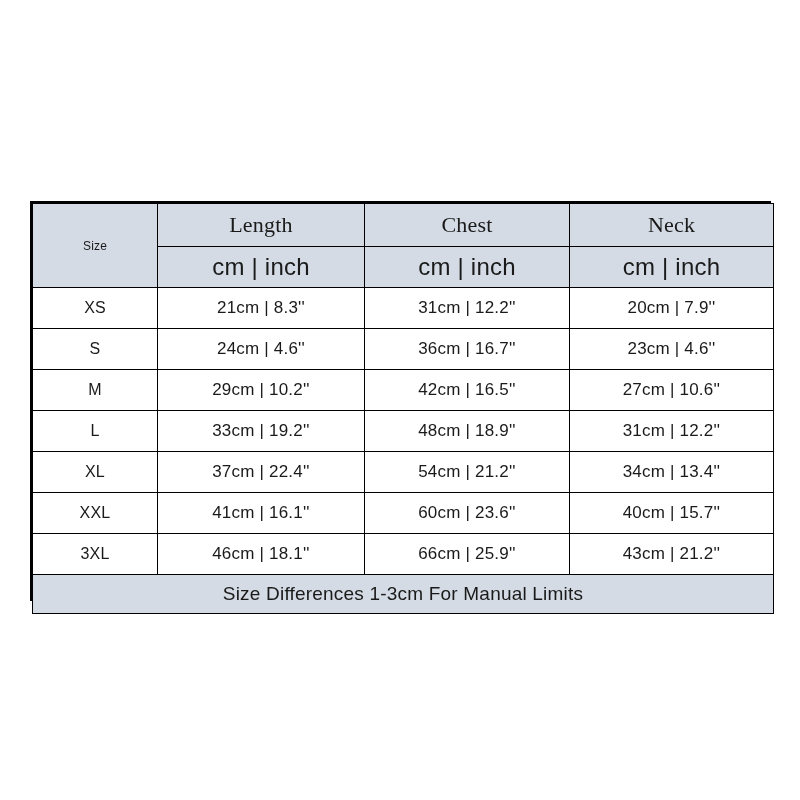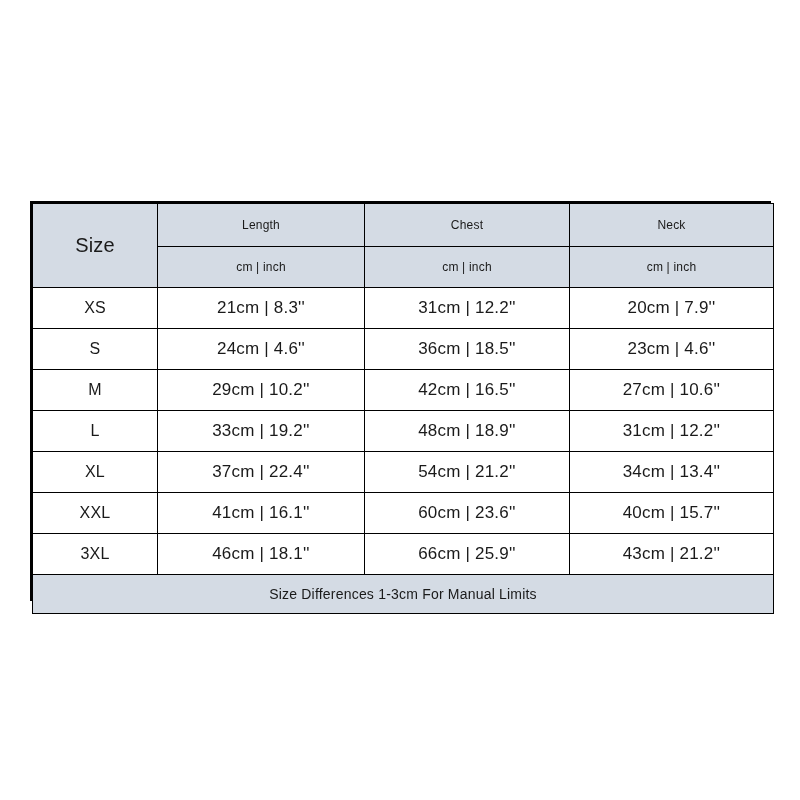--- a/index.html
+++ b/index.html
@@ -44,48 +44,49 @@
   
   col.c-size  { width: 125px; }
   col.c-len   { width: 207px; }
   col.c-chest { width: 205px; }
   col.c-neck  { width: 204px; }
 
   .hdr {
     background: #d4dbe4;
   }
   .hdr-group {
-    font-size: 12px;
+    font-size: 22px;
     letter-spacing: 0.2px;
     height: 42px;
+    font-family: Liberation Serif, serif;
   }
   .hdr-units {
-    font-size: 12px;
+    font-size: 24px;
     letter-spacing: 0.2px;
     height: 40px;
   }
   .hdr-size {
-    font-size: 20px;
+    font-size: 12px;
     letter-spacing: 0.2px;
   }
 
   .data-row td {
     height: 40px;
     font-size: 17px;
     letter-spacing: 0.2px;
     background: #ffffff;
     margin-top: 20px;
   }
   .data-row td.size-cell {
     font-size: 16px;
   }
 
   .footer-cell {
     background: #d4dbe4;
-    font-size: 14px;
+    font-size: 19px;
     height: 38px;
     letter-spacing: 0.2px;
   }
 </style>
 </head>
 <body>
 
 <div id="size-chart">
   <table class="chart">
     <colgroup>
@@ -112,21 +113,21 @@
       <tr class="data-row">
         <td class="size-cell">XS</td>
         <td>21cm | 8.3''</td>
         <td>31cm | 12.2''</td>
         <td>20cm | 7.9''</td>
       </tr>
 
       <tr class="data-row">
         <td class="size-cell">S</td>
         <td>24cm | 4.6''</td>
-        <td>36cm | 18.5''</td>
+        <td>36cm | 16.7''</td>
         <td>23cm | 4.6''</td>
       </tr>
 
       <tr class="data-row">
         <td class="size-cell">M</td>
         <td>29cm | 10.2''</td>
         <td>42cm | 16.5''</td>
         <td>27cm | 10.6''</td>
       </tr>
 

